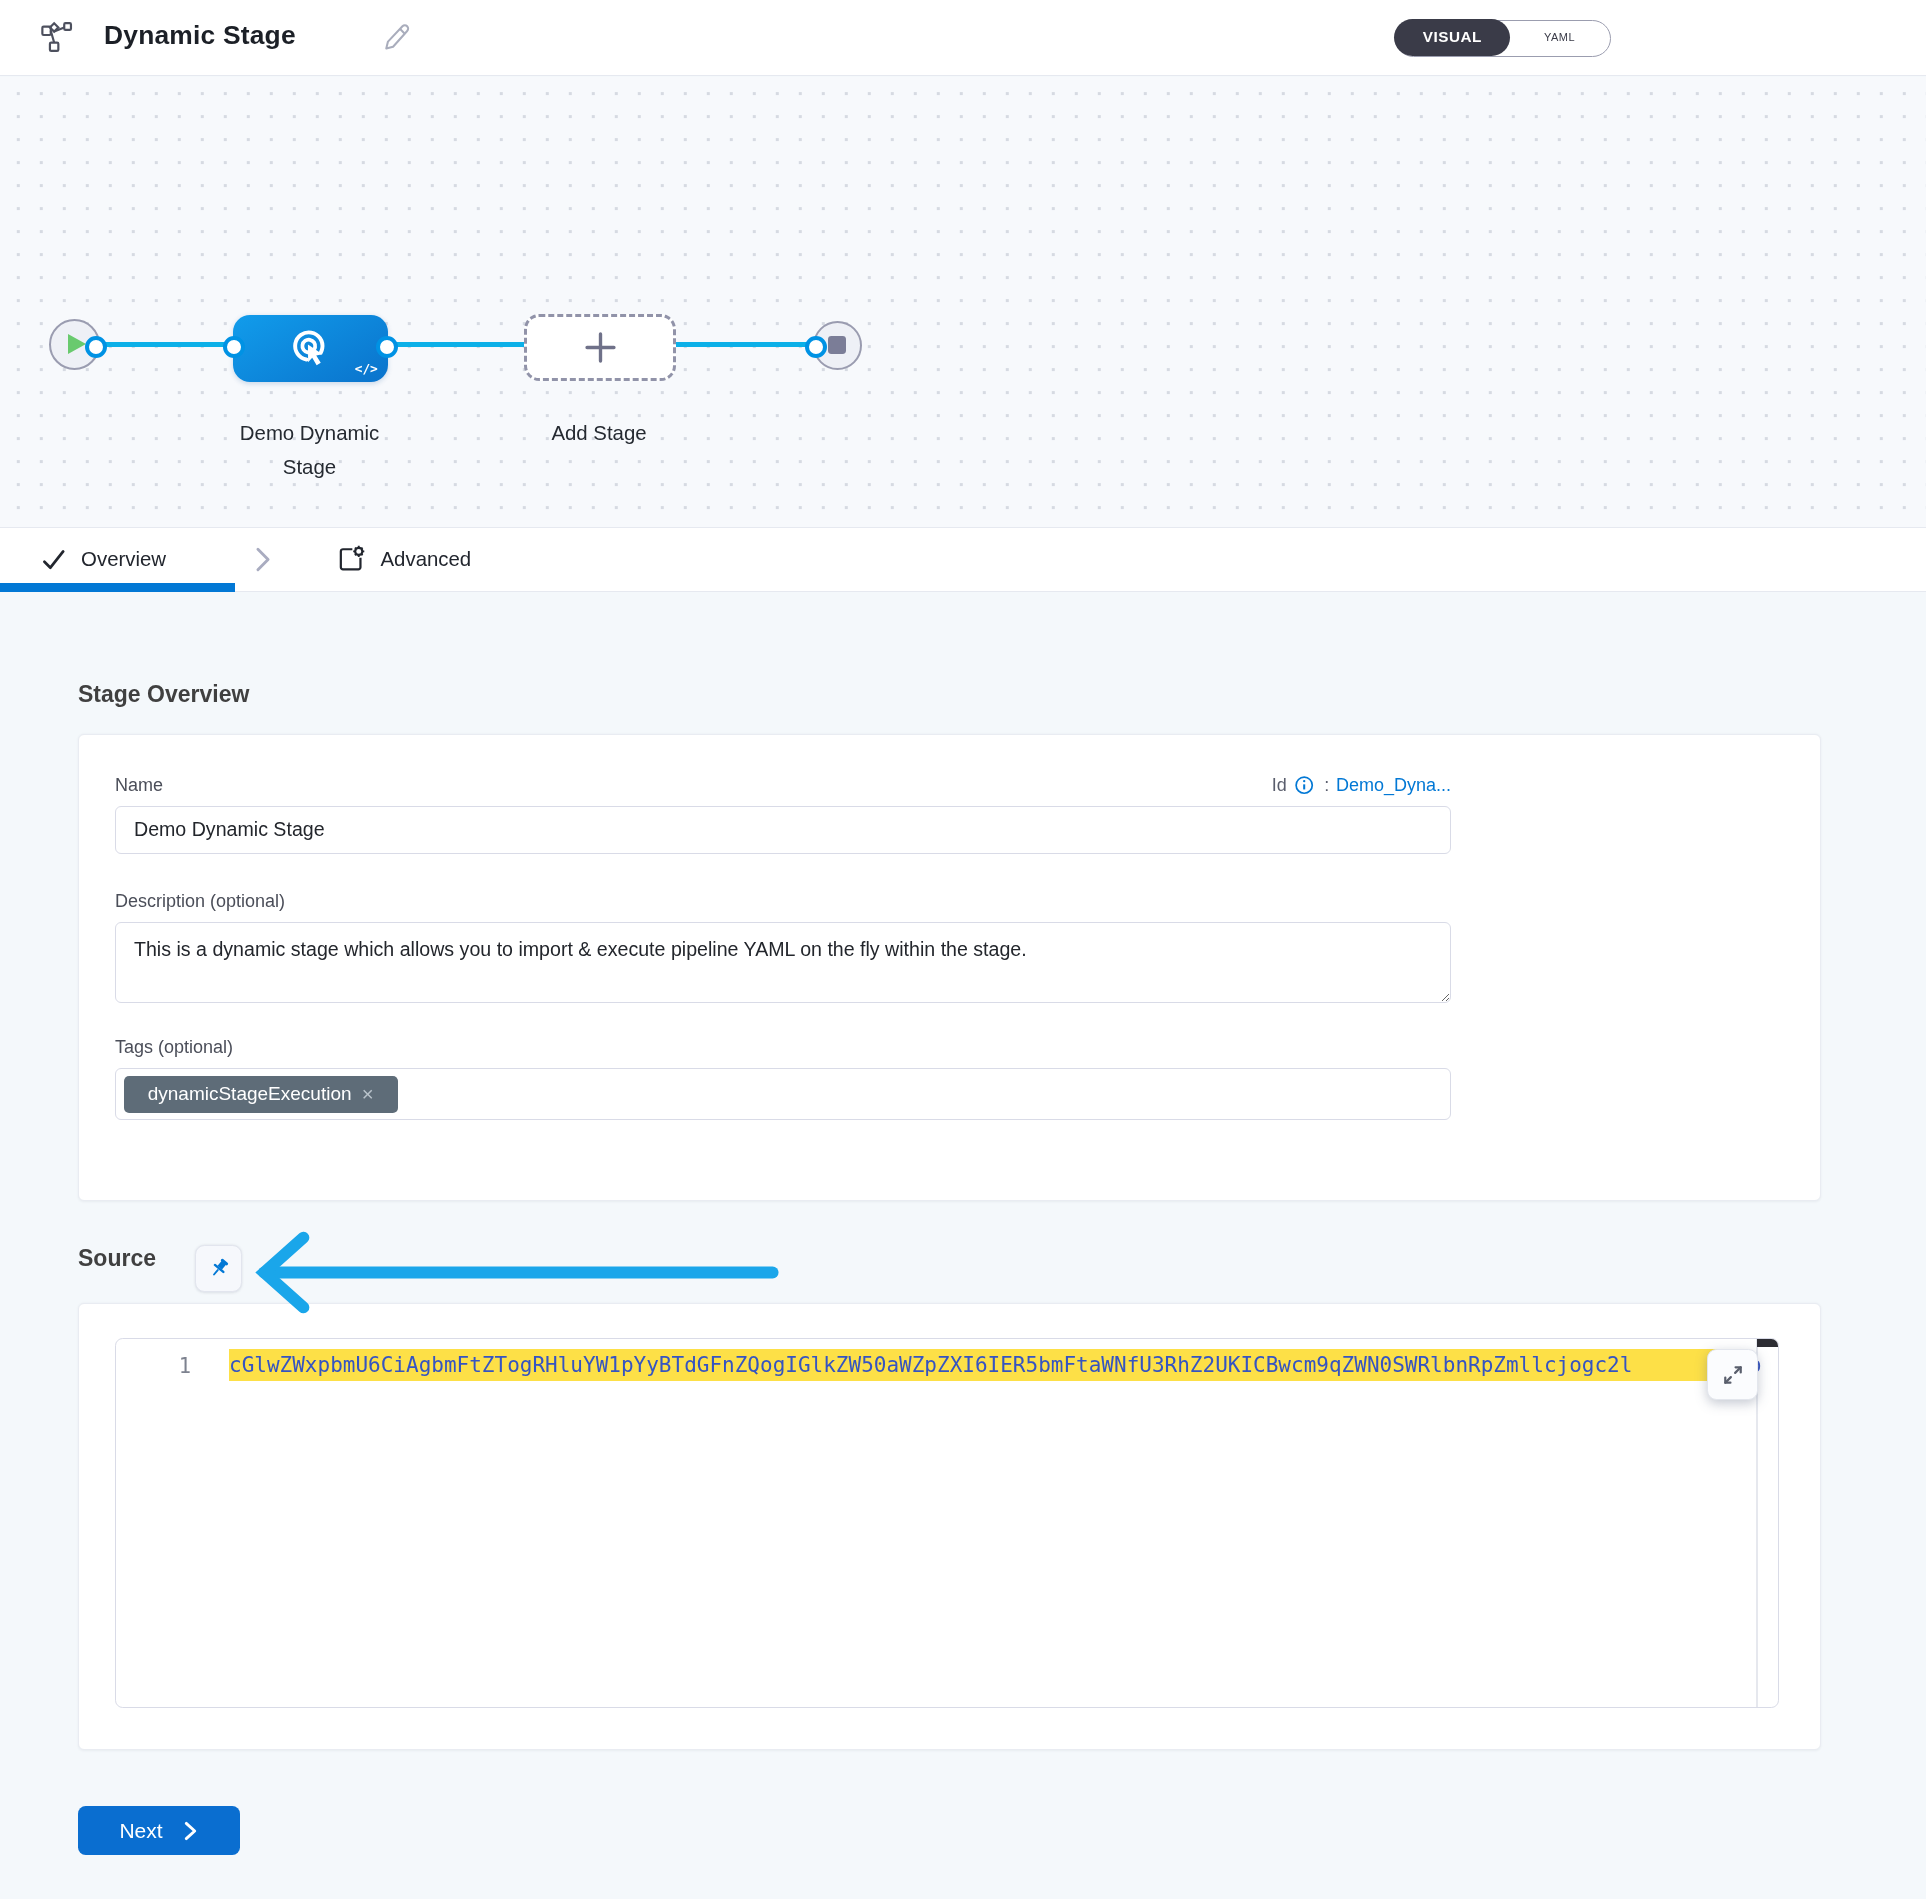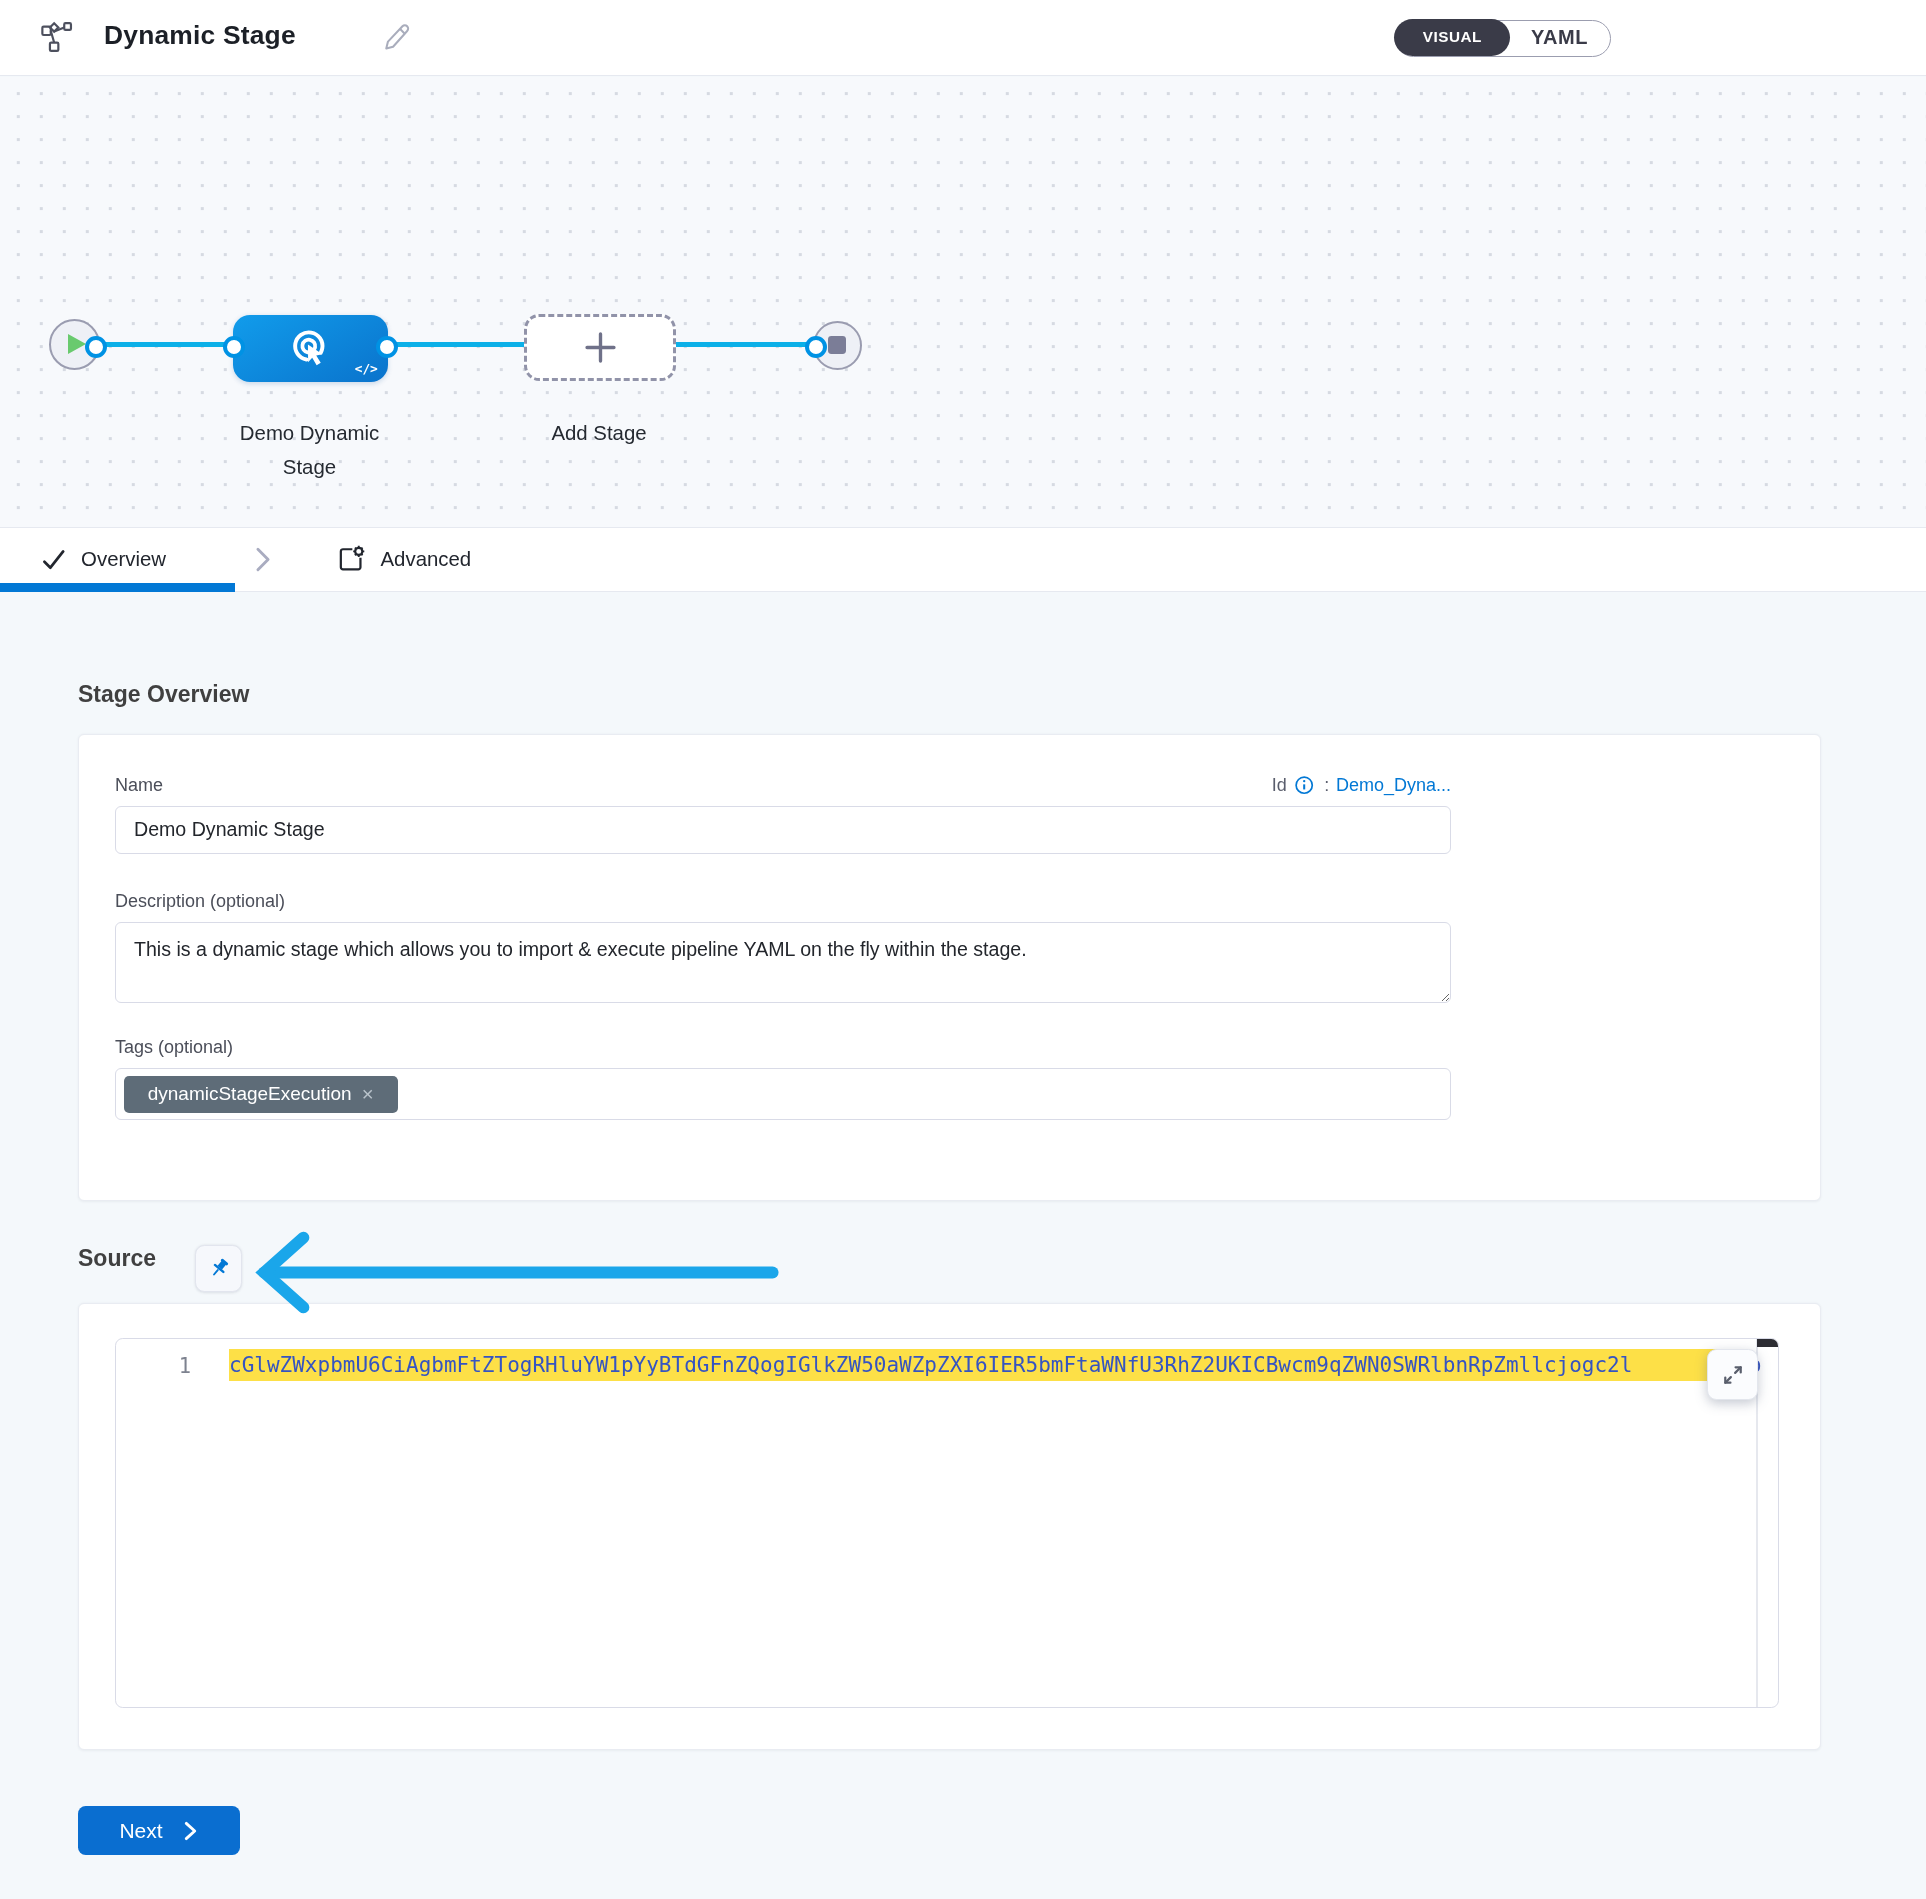--- a/index.html
+++ b/index.html
@@ -6,21 +6,21 @@
   html,body { width:1927px; height:1900px; }
   body { font-family:"Liberation Sans", sans-serif; background:#f4f8fb; position:relative; overflow:hidden; color:#22262e; }
 
   
   .header { position:absolute; left:0; top:0; width:1927px; height:76px; background:#ffffff; border-bottom:0.9px solid #e6e9f0; z-index:30; }
   .header-icon { position:absolute; left:39px; top:19px; width:37px; height:37px; }
   .page-title { position:absolute; left:104px; top:20.4px; font-size:26.4px; font-weight:700; color:#1c2027; letter-spacing:0.2px; }
   .edit-icon { position:absolute; left:382px; top:22px; width:29px; height:29px; }
   .mode-toggle { position:absolute; left:1395px; top:19.6px; width:216px; height:37px; border:1.7px solid #9b9daf; border-radius:19px; background:#ffffff; }
   .mode-visual { position:absolute; left:-1.7px; top:-1.7px; width:116px; height:37px; background:#3a3b48; border-radius:19px; color:#ffffff; font-size:15.3px; font-weight:700; letter-spacing:0.5px; display:flex; align-items:center; justify-content:center; cursor:pointer; }
-  .mode-yaml { position:absolute; right:0; top:0; width:101px; height:33px; color:#3a3b48; font-size:20px; font-weight:700; letter-spacing:0.5px; display:flex; align-items:center; justify-content:center; cursor:pointer; }
+  .mode-yaml { position:absolute; right:0; top:0; width:101px; height:33px; color:#3a3b48; font-size:11px; font-weight:400; letter-spacing:0.5px; display:flex; align-items:center; justify-content:center; cursor:pointer; }
 
   
   .canvas { position:absolute; left:0; top:77px; width:1927px; height:451px; background:#f7f9fc;
     background-image:radial-gradient(#d6dae2 1.9px, transparent 2px); background-size:23px 23px; background-position:6.8px 5.1px;
     border-bottom:0.9px solid #e6e9f0; }
   .flow-line { position:absolute; left:94px; top:265px; width:724px; height:5.1px; background:#0cb0e8; border-radius:2.6px; z-index:1; }
   .terminal-circle { position:absolute; width:51px; height:51px; border-radius:50%; background:#eef0f6; border:2.6px solid #9a9cb0; z-index:2; }
   .start-circle { left:49px; top:242px; }
   .end-circle { left:813px; top:244px; width:49px; height:49px; }
   .play-tri { position:absolute; left:17px; top:12.8px; width:0; height:0; border-left:18px solid #69ca6e; border-top:10.2px solid transparent; border-bottom:10.2px solid transparent; }

